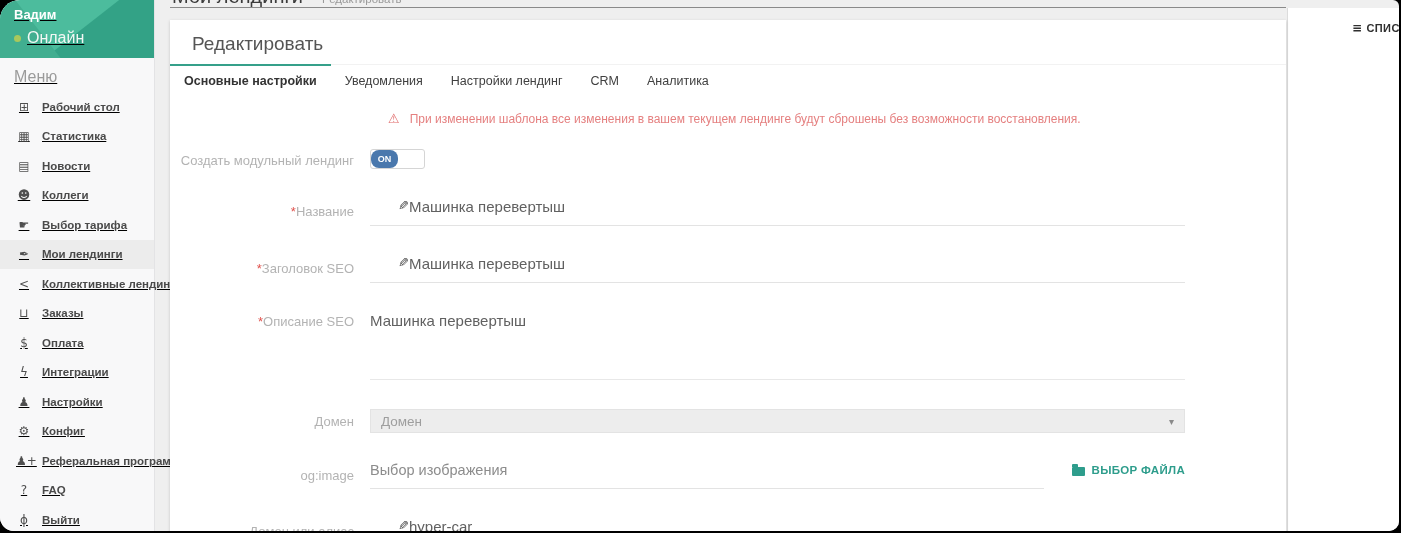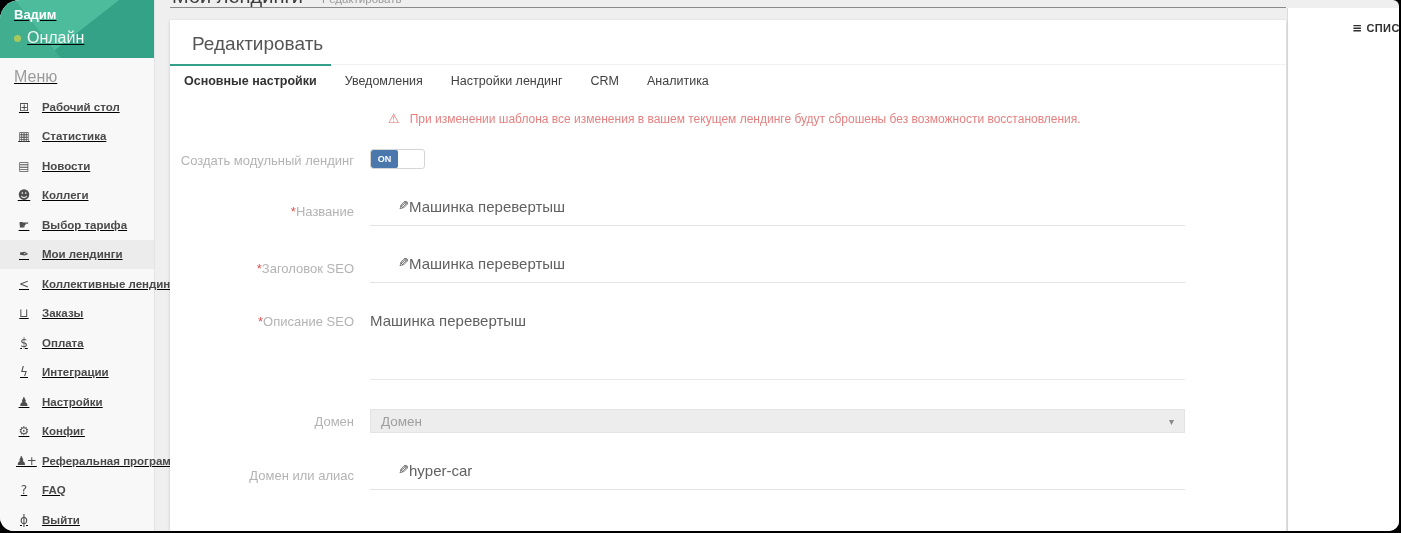--- a/index.html
+++ b/index.html
@@ -62,21 +62,21 @@
   .form-row { display:flex; align-items:flex-start; margin-bottom:29px; }
   .f-label { width:200px; flex:none; text-align:right; padding-right:16px; font-size:13px;
              color:#b3b3b3; padding-top:6px; white-space:nowrap; }
   .f-label.center { padding-top:5px; }
   .req { color:#e0524d; }
   .f-control { width:815px; flex:none; }
 
   .toggle { width:55px; height:20px; border:1px solid #d5d5d5; border-radius:3px;
             display:flex; overflow:hidden; background:#fff; cursor:pointer; margin-top:1px; }
   .t-on { width:27px; background:#4a78ad; color:#fff; font-size:9px; font-weight:700;
-          display:flex; align-items:center; justify-content:center; border-radius:2px; }
+          display:flex; align-items:center; justify-content:center; border-radius:8px; }
 
   .input-line { display:flex; align-items:flex-start; border-bottom:1px solid #e3e3e3;
                 padding-bottom:10px; }
   .pencil { width:28px; flex:none; margin-left:11px; font-size:13px; color:#3f3f3f;
             font-family:"DejaVu Sans", sans-serif; transform:scaleX(-1); text-align:left; }
   .value { font-size:15px; color:#616161; }
 
   .textarea-like { min-height:68px; border-bottom:1px solid #e8e8e8; font-size:15px;
                    color:#616161; padding-bottom:10px; }
 
@@ -248,20 +248,30 @@
         <div class="form-row">
           <div class="f-label center">Домен</div>
           <div class="f-control">
             <div class="select">
               <span>Домен</span>
               <span class="caret">▾</span>
             </div>
           </div>
         </div>
 
+        <div class="form-row og-row">
+          <div class="f-label">og:image</div>
+          <div class="f-control">
+            <div class="og-input">Выбор изображения</div>
+            <div class="file-btn">
+              <span class="folder-icon"></span>
+              <span>ВЫБОР ФАЙЛА</span>
+            </div>
+          </div>
+        </div>
 
         <div class="form-row">
           <div class="f-label">Домен или алиас</div>
           <div class="f-control">
             <div class="input-line">
               <span class="pencil">✎</span>
               <span class="value">hyper-car</span>
             </div>
           </div>
         </div>

